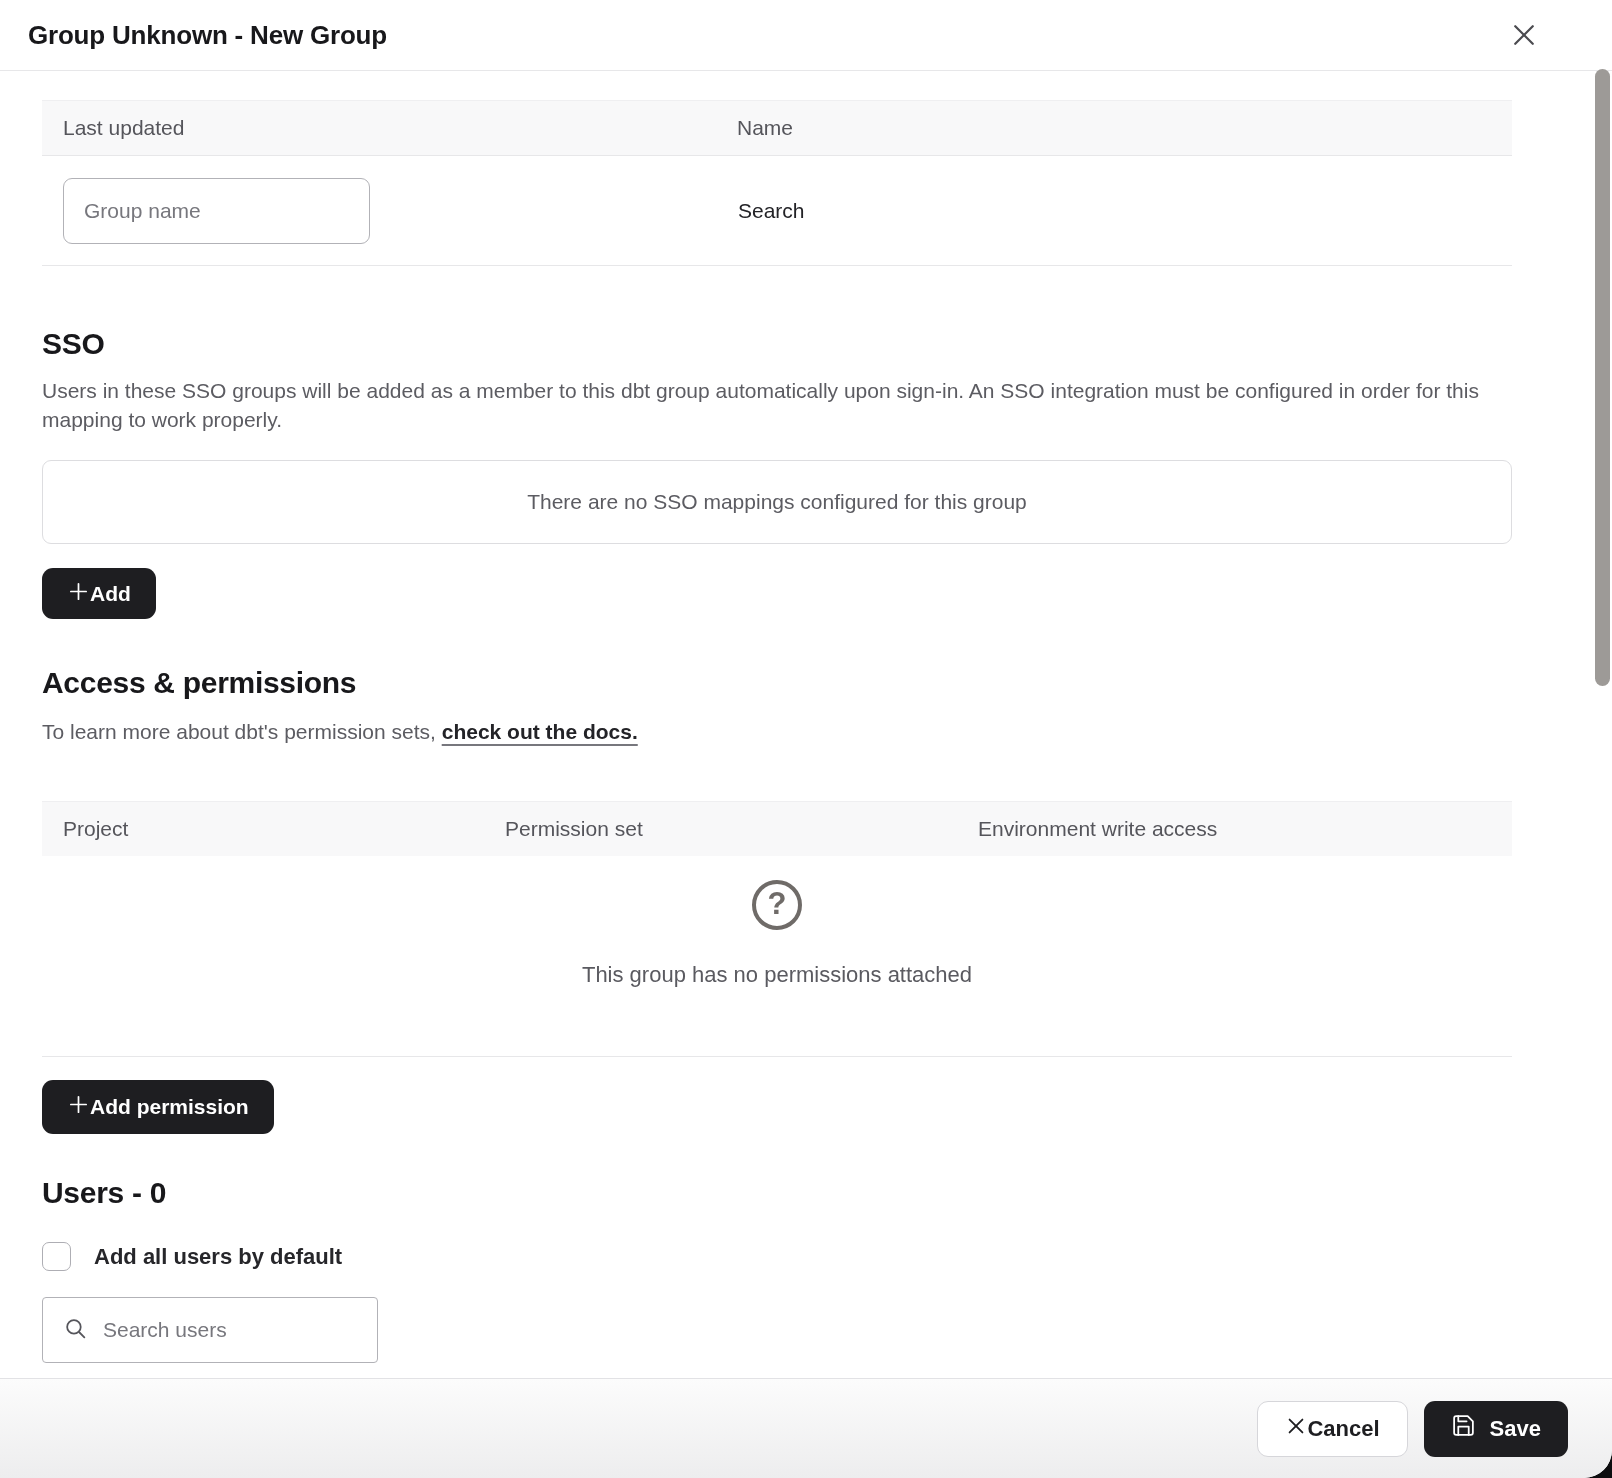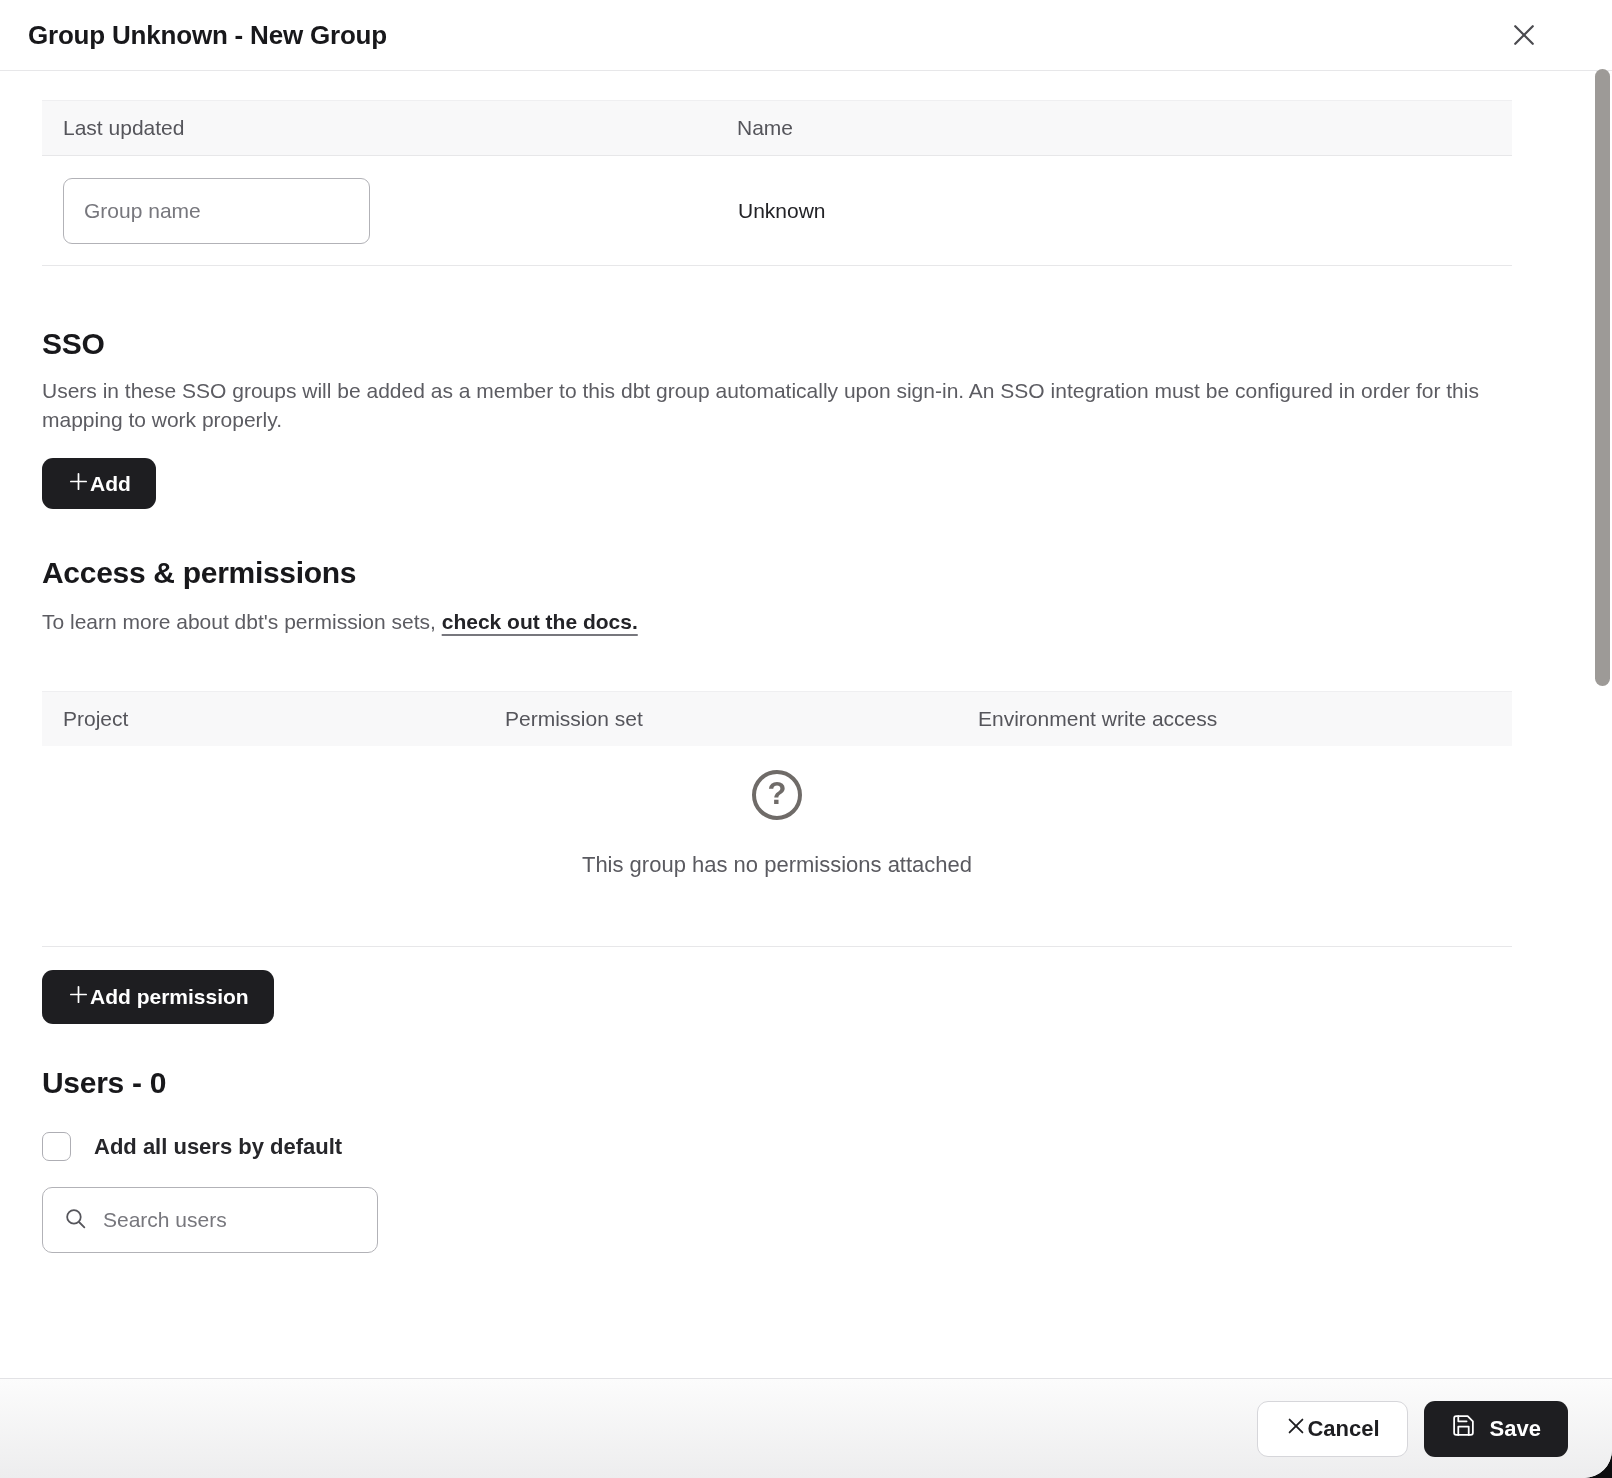--- a/index.html
+++ b/index.html
@@ -189,21 +189,21 @@
     font-size: 22px;
     font-weight: 700;
     color: #26262a;
     cursor: pointer;
   }
   .search-box {
     margin-top: 26px;
     width: 336px;
     height: 66px;
     border: 1.5px solid #b2b2b7;
-    border-radius: 10px;
+    border-radius: 4px;
     display: flex;
     align-items: center;
     gap: 15px;
     padding: 0 18px 0 20px;
     background: #fff;
   }
   .search-box input {
     border: none; outline: none;
     font-size: 21px;
     font-family: inherit;
@@ -294,27 +294,30 @@
 
       <div class="name-table">
         <div class="thead">
           <div class="th">Last updated</div>
           <div class="th">Name</div>
         </div>
         <div class="name-row">
           <div class="name-cell">
             <input class="text-input" type="text" placeholder="Group name" style="">
           </div>
-          <div class="cell-value">Unknown</div>
+          <div class="cell-value">Search</div>
         </div>
       </div>
 
       <div class="sso-section">
         <h2 class="section-h">SSO</h2>
         <p class="section-p">Users in these SSO groups will be added as a member to this dbt group automatically upon sign-in. An SSO integration must be configured in order for this mapping to work properly.</p>
+        <div class="empty-box">
+          <span>There are no SSO mappings configured for this group</span>
+        </div>
         <button class="dark-btn">
           <span>
             <svg width="23" height="23" viewBox="0 0 24 24" fill="none" stroke="#ffffff" stroke-width="1.8" stroke-linecap="round">
               <line x1="12" y1="4" x2="12" y2="20"></line>
                 <line x1="4" y1="12" x2="20" y2="12"></line>
             </svg>
           </span>
           <span>Add</span>
         </button>
       </div>

